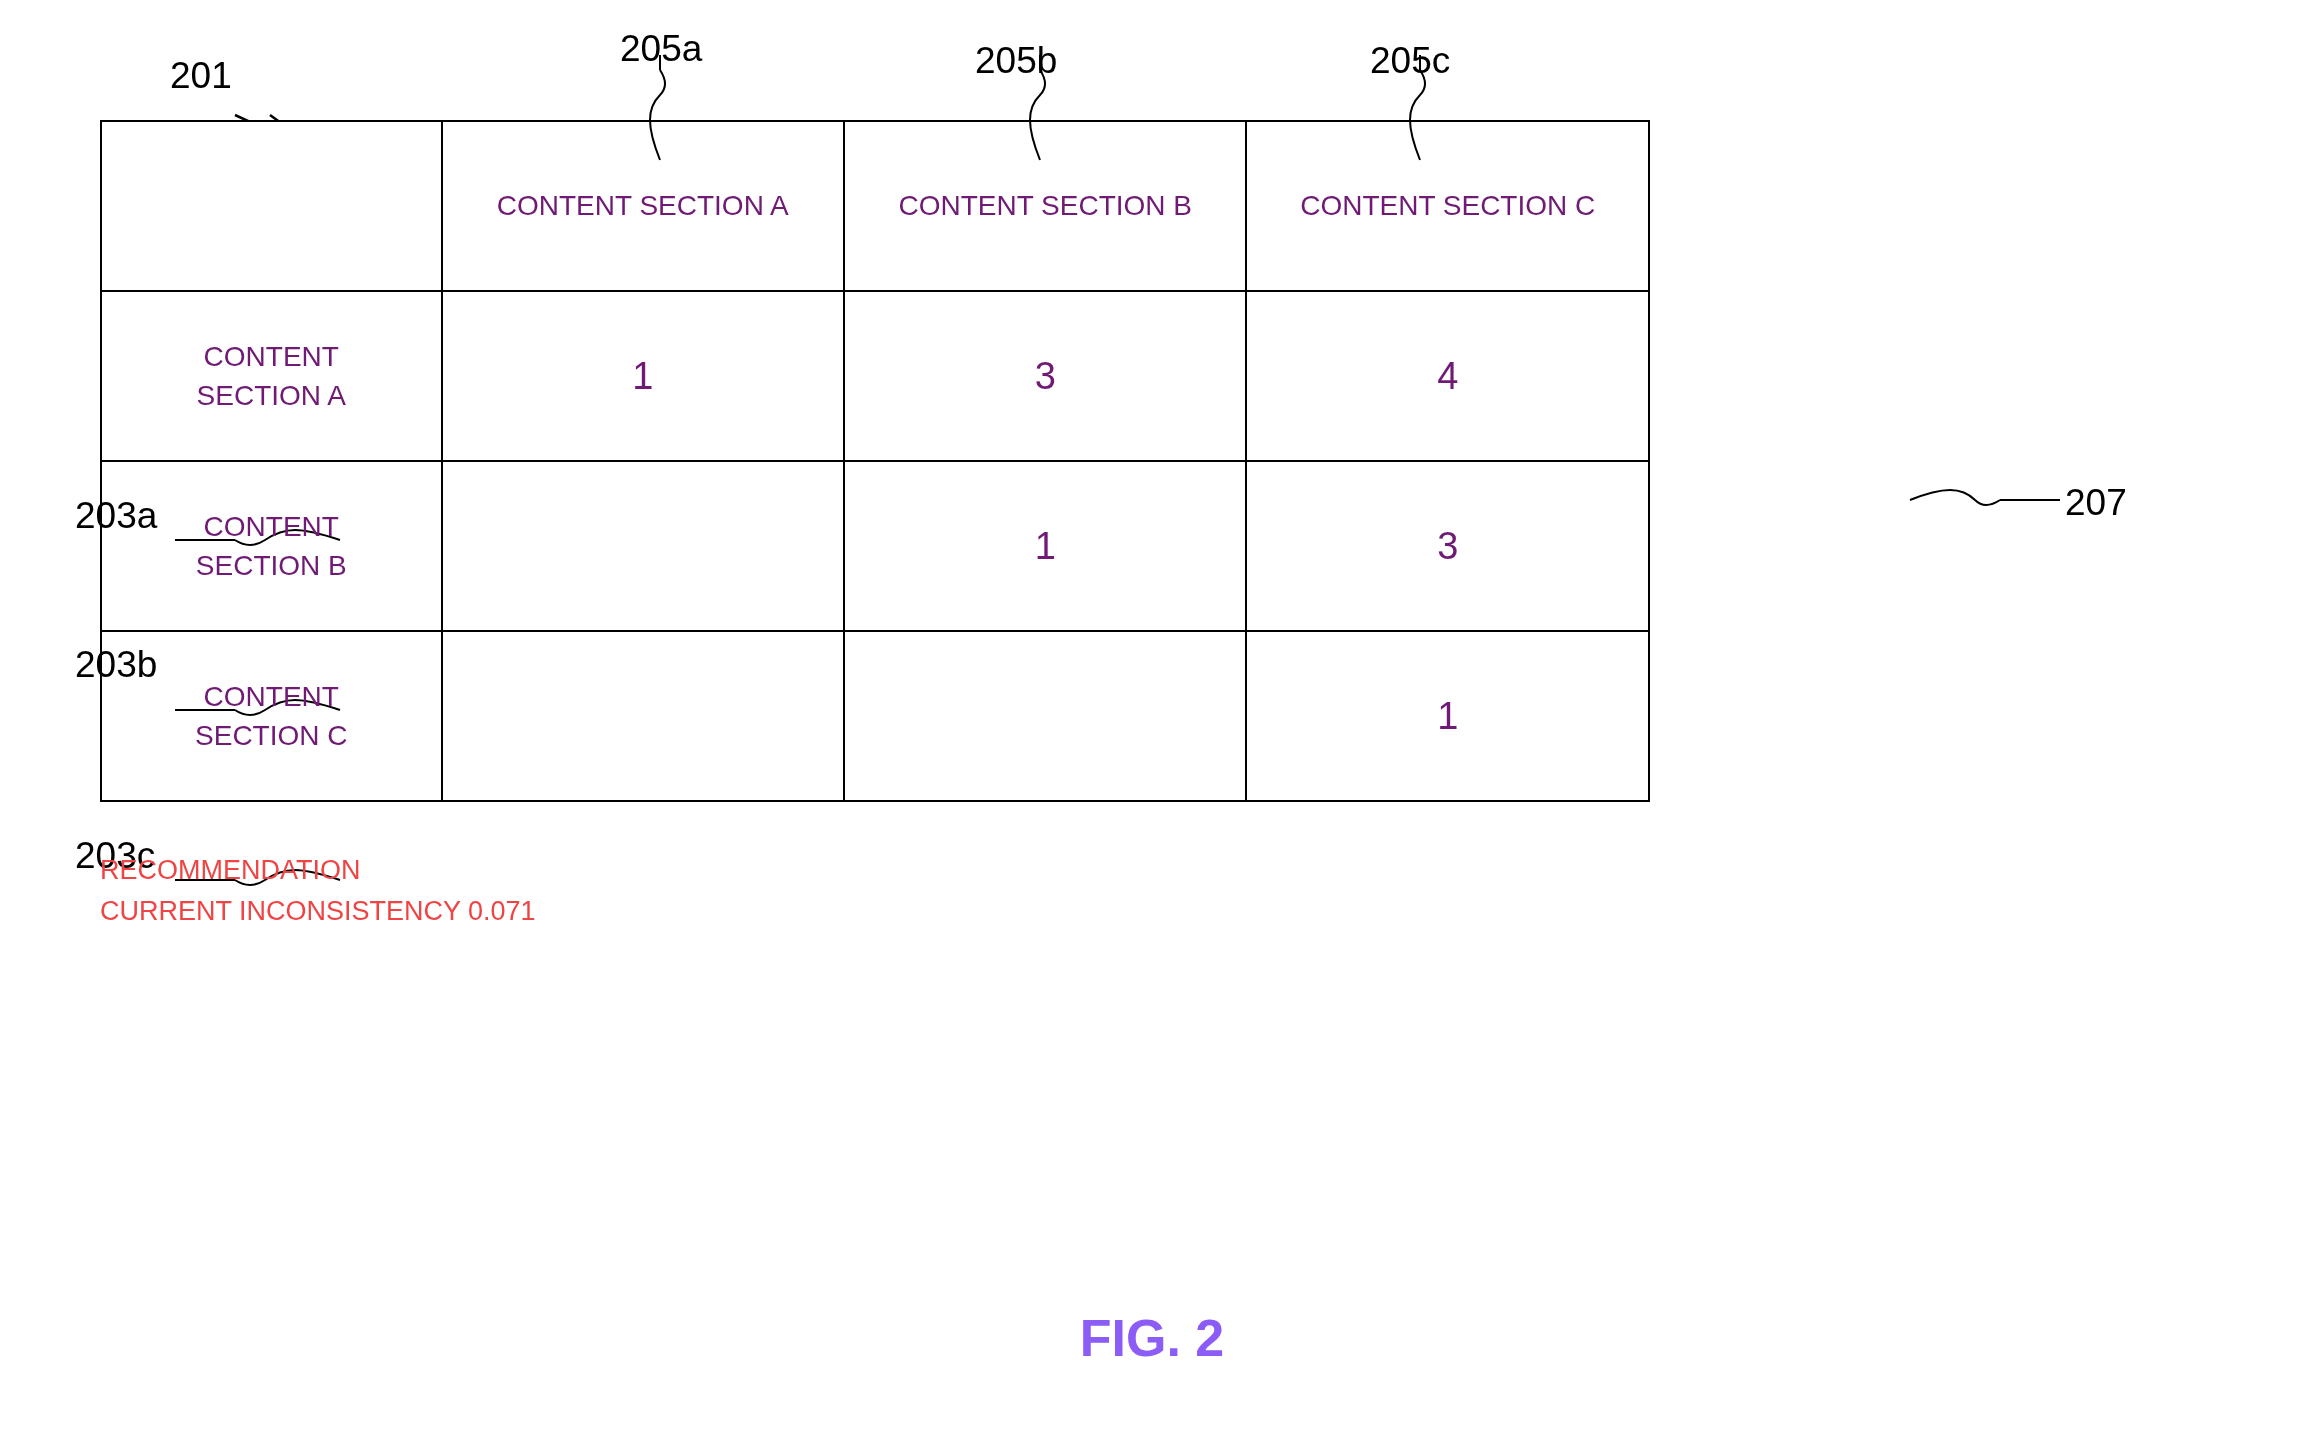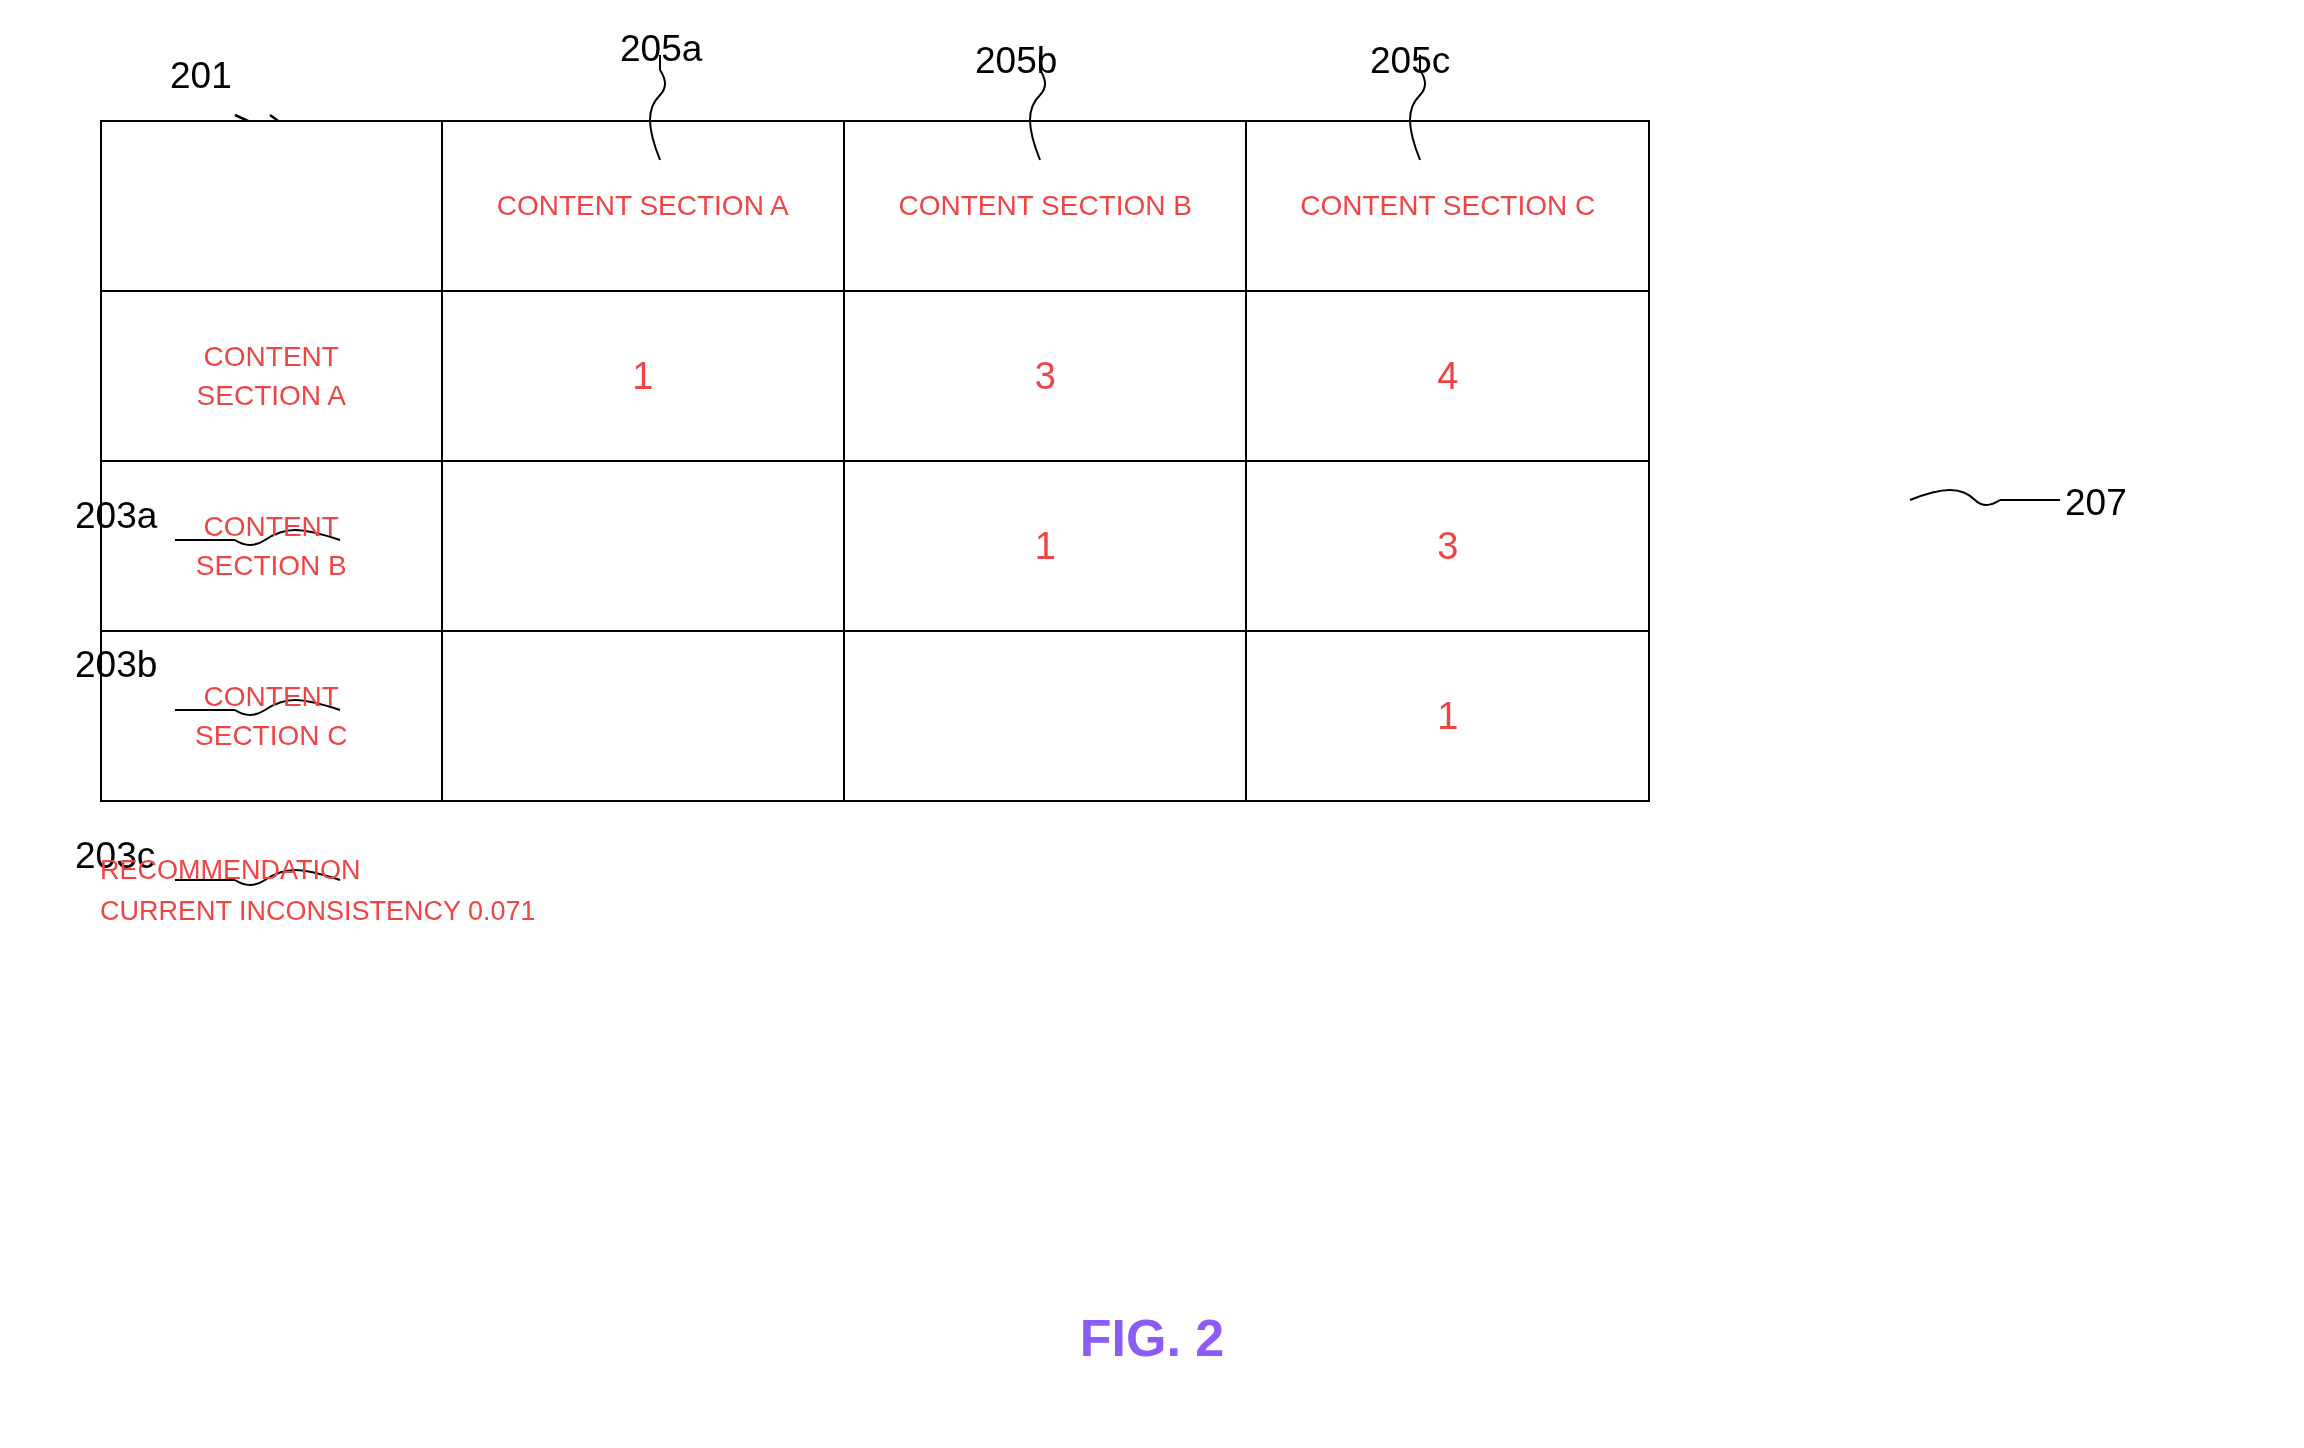--- a/index.html
+++ b/index.html
@@ -34,21 +34,21 @@
       width: 100%;
     }
 
     table.main-table td, table.main-table th {
       border: 2.5px solid #000;
       text-align: center;
       vertical-align: middle;
       padding: 20px 12px;
       font-size: 30px;
       font-weight: normal;
-      color: #ef4444;
+      color: #701a75;
       height: 170px;
     }
 
     table.main-table .empty-corner {
       border: 2.5px solid #000;
       background: #fff;
     }
 
     .cell-text {
       font-size: 28px;

